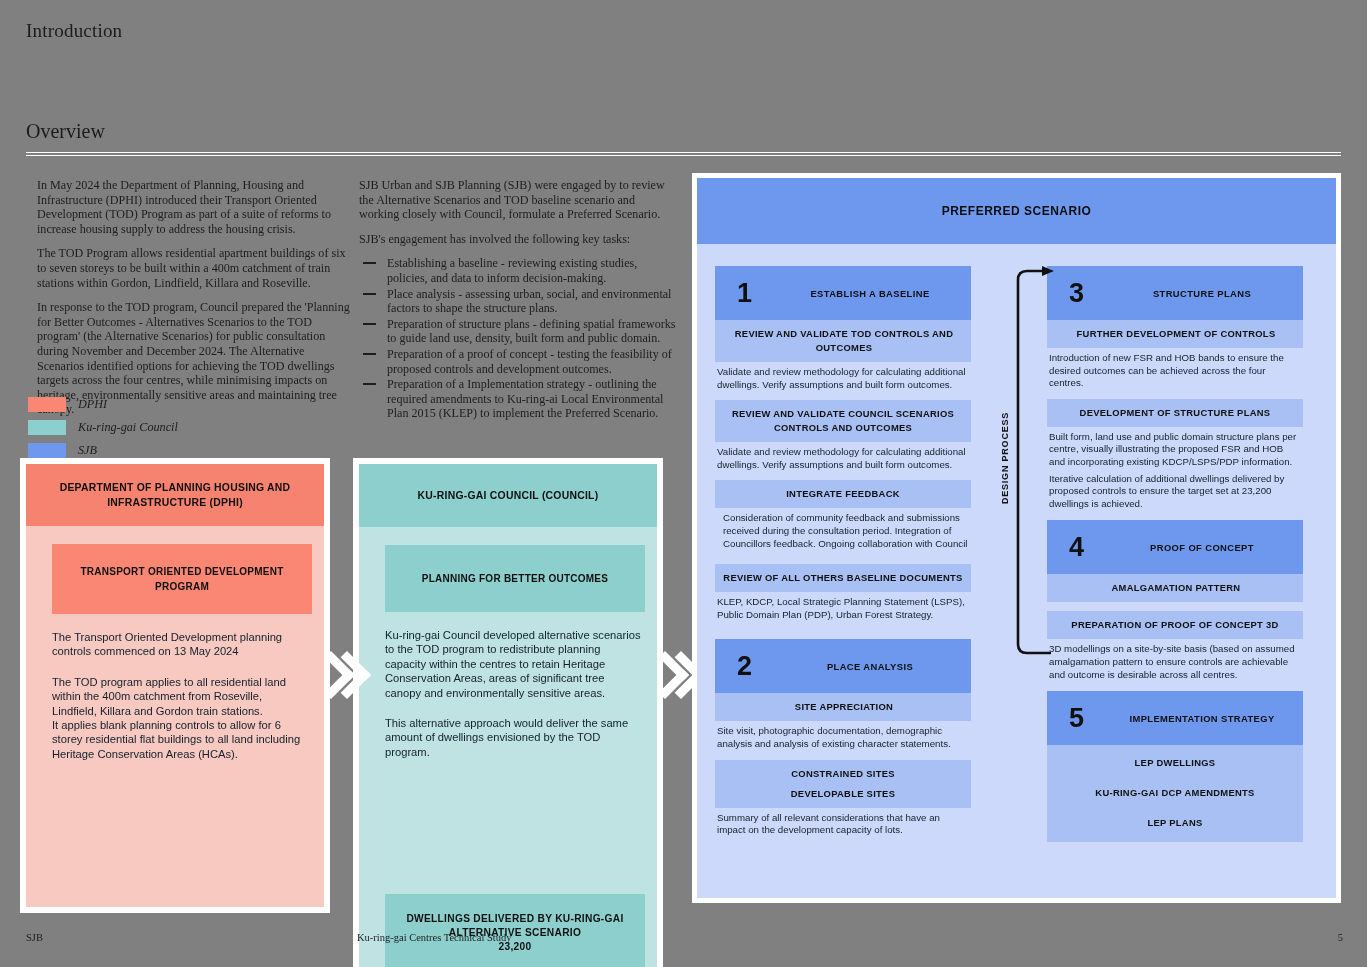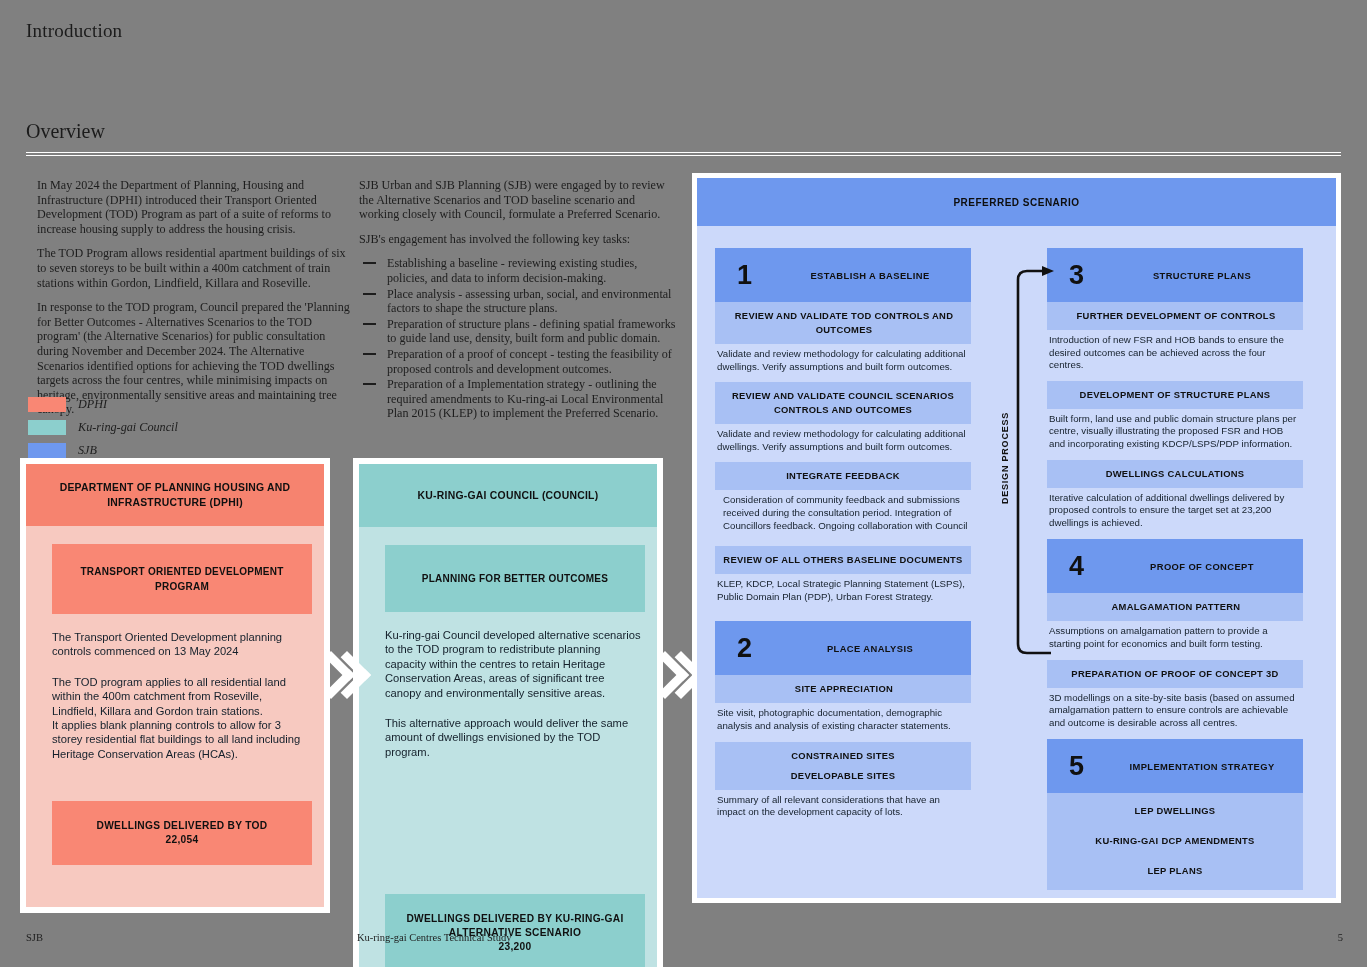--- a/index.html
+++ b/index.html
@@ -108,23 +108,23 @@
   #chev-2 { left: 648px; top: 636px; }
 
   
   #panel-preferred {
     position: absolute; left: 692px; top: 173px;
     width: 649px; height: 730px;
     border: 5px solid #ffffff;
     background: #ccd9fa;
   }
   .panel-head {
-    background: #6e98ee; height: 48px;
+    background: #6e98ee; height: 66px;
     display: flex; align-items: center; justify-content: center;
-    font-weight: bold; font-size: 10px; letter-spacing: .5px; color: #0e0e0e;
+    font-weight: bold; font-size: 12px; letter-spacing: .5px; color: #0e0e0e;
   }
   .panel-cols { display: flex; padding: 22px 18px 0 18px; gap: 0; }
   .pcol { width: 256px; }
   .pcol-right { margin-left: 76px; }
 
   .step-head {
     background: #6e98ee; height: 54px; position: relative;
     display: flex; align-items: center;
   }
   .step-num {
@@ -211,25 +211,21 @@
       <span class="legend-sw" style="background:#6e98ee"></span>
       <span class="legend-lb">SJB</span>
     </div>
   </div>
 
   <div class="card" id="card-dphi">
     <div class="card-head">DEPARTMENT OF PLANNING HOUSING AND INFRASTRUCTURE  (DPHI)</div>
     <div class="sub-band">TRANSPORT ORIENTED DEVELOPMENT PROGRAM</div>
     <div class="card-para">The Transport Oriented Development planning controls commenced on 13 May 2024</div>
     <div class="card-para" style="white-space:pre-line;margin-top:16px">The TOD program applies to all residential land within the 400m catchment from Roseville, Lindfield, Killara and Gordon train stations.
-It applies blank planning controls to allow for 3 storey residential flat buildings to all land including Heritage Conservation Areas (HCAs).</div>
-    <div class="total-band" style="position:absolute;left:0;right:0;bottom:42px">
-      <div>DWELLINGS DELIVERED BY TOD</div>
-      <div>22,054</div>
-    </div>
+It applies blank planning controls to allow for 6 storey residential flat buildings to all land including Heritage Conservation Areas (HCAs).</div>
   </div>
 
   <div class="card" id="card-council">
     <div class="card-head" style="padding-top:24px;padding-bottom:24px">KU-RING-GAI COUNCIL (COUNCIL)</div>
     <div class="sub-band" style="padding:26px 14px">PLANNING FOR BETTER OUTCOMES</div>
     <div class="card-para">Ku-ring-gai Council developed alternative scenarios to the TOD program to redistribute planning capacity within the centres to retain Heritage Conservation Areas, areas of significant tree canopy and environmentally sensitive areas.</div>
     <div class="card-para" style="margin-top:16px">This alternative approach would deliver the same amount of dwellings envisioned by the TOD program.</div>
     <div class="total-band" style="position:absolute;left:0;right:0;bottom:42px">
       <div>DWELLINGS DELIVERED BY KU-RING-GAI ALTERNATIVE SCENARIO</div>
       <div>23,200</div>
@@ -281,31 +277,29 @@
       <div class="pcol pcol-right">
 
         <div class="step-head">
           <span class="step-num">3</span>
           <span class="step-title">STRUCTURE PLANS</span>
         </div>
         <div class="band first">FURTHER DEVELOPMENT OF CONTROLS</div>
         <div class="note">Introduction of new FSR and HOB bands to ensure the desired outcomes can be achieved across the four centres.</div>
         <div class="band">DEVELOPMENT OF STRUCTURE PLANS</div>
         <div class="note">Built form, land use and public domain structure plans per centre, visually illustrating the proposed FSR and HOB and incorporating existing KDCP/LSPS/PDP information.</div>
-        <div class="band">DWELLINGS CALCULATIONS</div>
         <div class="note">Iterative calculation of additional dwellings delivered by proposed controls to ensure the target set at 23,200 dwellings is achieved.</div>
 
         <div class="gap-sm"></div>
 
         <div class="step-head">
           <span class="step-num">4</span>
           <span class="step-title">PROOF OF CONCEPT</span>
         </div>
         <div class="band first">AMALGAMATION PATTERN</div>
-        <div class="note">Assumptions on amalgamation pattern to provide a starting point for economics and built form testing.</div>
         <div class="band">PREPARATION OF PROOF OF CONCEPT 3D</div>
         <div class="note">3D modellings on a site-by-site basis (based on assumed amalgamation pattern to ensure controls are achievable and outcome is desirable across all centres.</div>
 
         <div class="gap-sm"></div>
 
         <div class="step-head">
           <span class="step-num">5</span>
           <span class="step-title">IMPLEMENTATION STRATEGY</span>
         </div>
         <div class="band first" style="padding:11px 6px 8px">LEP DWELLINGS</div>

